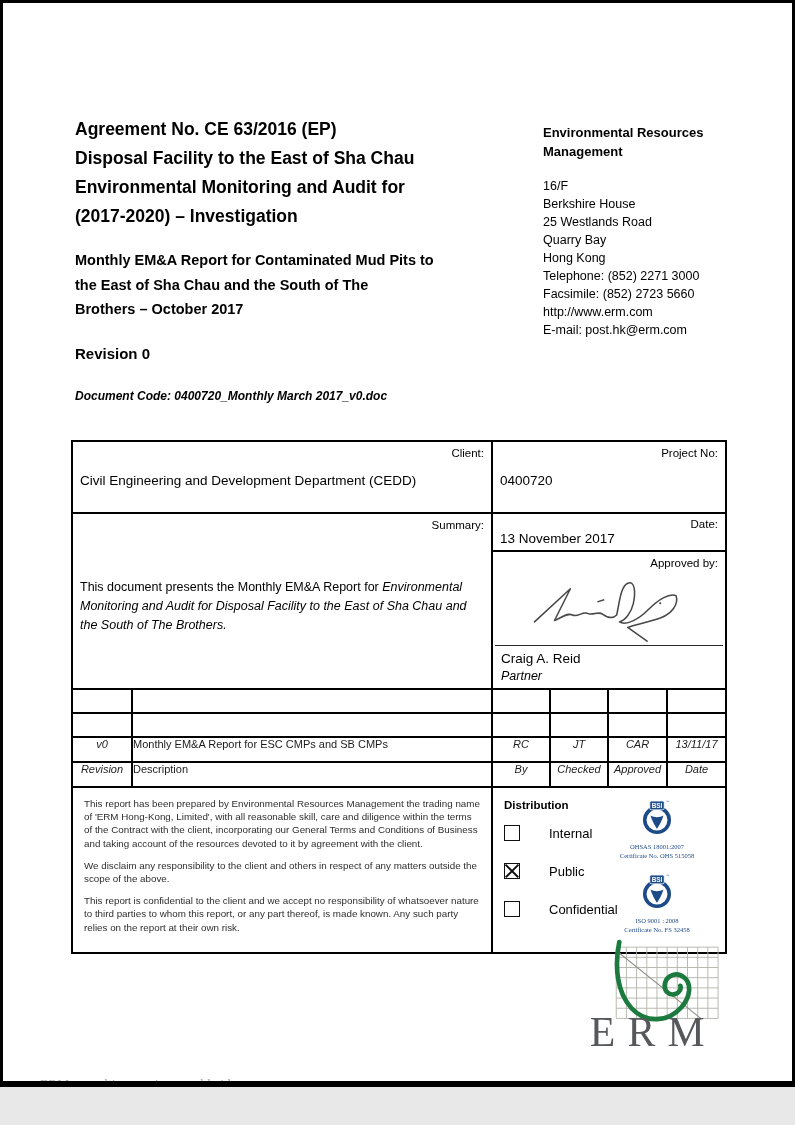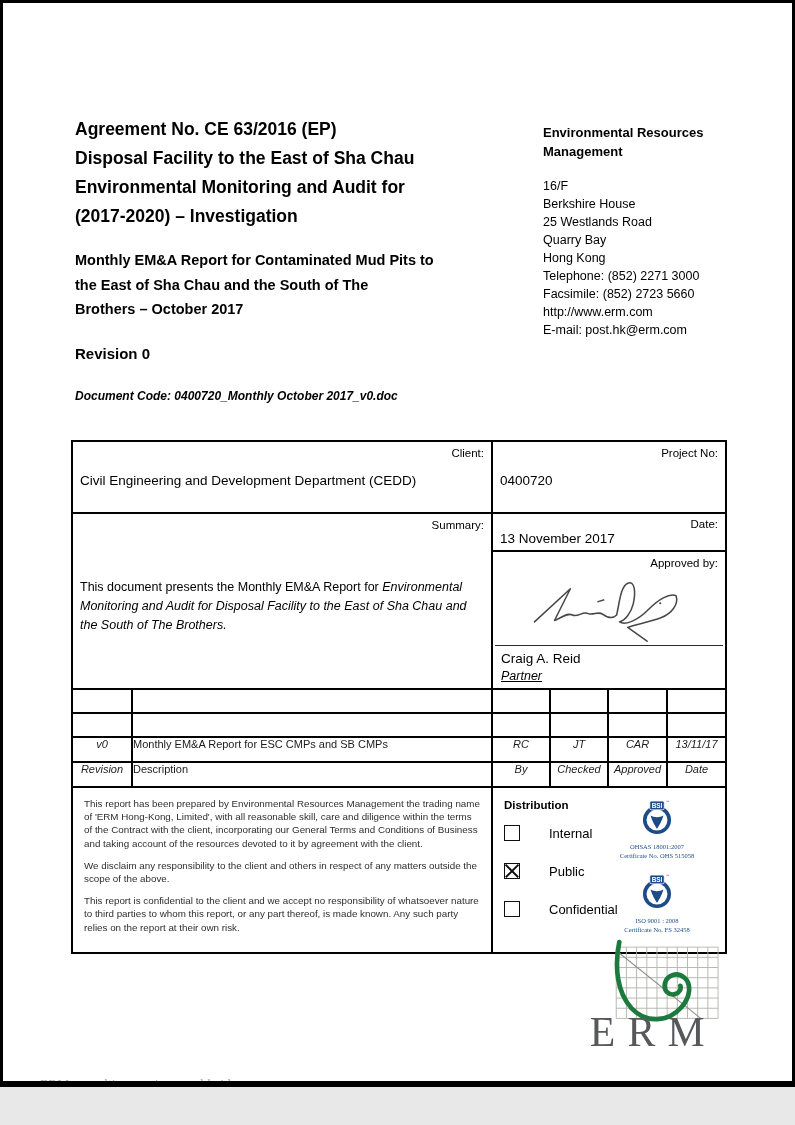--- a/index.html
+++ b/index.html
@@ -22,21 +22,21 @@
   table.doc{position:absolute;left:68px;top:437px;width:654px;border-collapse:collapse;table-layout:fixed;}
   table.doc td{border:2px solid #000;padding:0;vertical-align:top;overflow:hidden;}
   .lbl{font-size:11.5px;padding:5px 7px 0;text-align:right;}
   .big-val{font-size:13.5px;padding:14px 7px 0;}
   .summary-text{margin:47px 7px 0;font-size:12.5px;line-height:19px;}
   .date-val{font-size:13.5px;padding:1px 7px 0;}
   td.approved-cell{position:relative;}
   .sig-svg{position:absolute;top:16px;left:4px;}
   .sig-line{position:absolute;top:93px;left:2px;right:2px;border-top:1.5px solid #2a2a2a;}
   .sig-name{position:absolute;top:99px;left:8px;font-size:13.5px;}
-  .sig-title{position:absolute;top:117px;left:8px;font-size:12.5px;font-style:italic;text-decoration:underline;}
+  .sig-title{position:absolute;top:117px;left:8px;font-size:12.5px;font-style:italic;}
   tr.blank{height:24px;}
   tr.rev-entry,tr.rev-head{height:25px;}
   td.ctr{text-align:center;vertical-align:middle;font-size:11px;color:#1c1c1c;font-style:italic;}
   td.desc{vertical-align:middle;font-size:11px;color:#1c1c1c;padding-left:7px;}
   td.disclaimer-cell{padding:9px 11px !important;}
   td.disclaimer-cell p{margin:0 0 9px;font-size:9.8px;line-height:13.2px;color:#2e2e2e;}
   td.dist-cell{position:relative;margin-left:14px;}
   .dist-label{position:absolute;top:11px;left:11px;font-size:11.5px;font-weight:bold;}
   .dist-options{position:absolute;top:34px;left:11px;}
   .dist-row{display:flex;align-items:center;gap:29px;height:22px;margin-bottom:16px;}
@@ -66,21 +66,21 @@
       <div>Disposal Facility to the East of Sha Chau</div>
       <div>Environmental Monitoring and Audit for</div>
       <div>(2017-2020) – Investigation</div>
     </div>
     <div class="subtitle">
       <div>Monthly EM&amp;A Report for Contaminated Mud Pits to</div>
       <div>the East of Sha Chau and the South of The</div>
       <div>Brothers – October 2017</div>
     </div>
     <div class="revision">Revision 0</div>
-    <div class="doccode">Document Code: 0400720_Monthly October 2017_v0.doc</div>
+    <div class="doccode">Document Code: 0400720_Monthly March 2017_v0.doc</div>
   </div>
 
   <div class="head-right">
     <div class="co-name">
       <div>Environmental Resources</div>
       <div>Management</div>
     </div>
     <div class="addr">
       <div>16/F</div>
       <div>Berkshire House</div>

